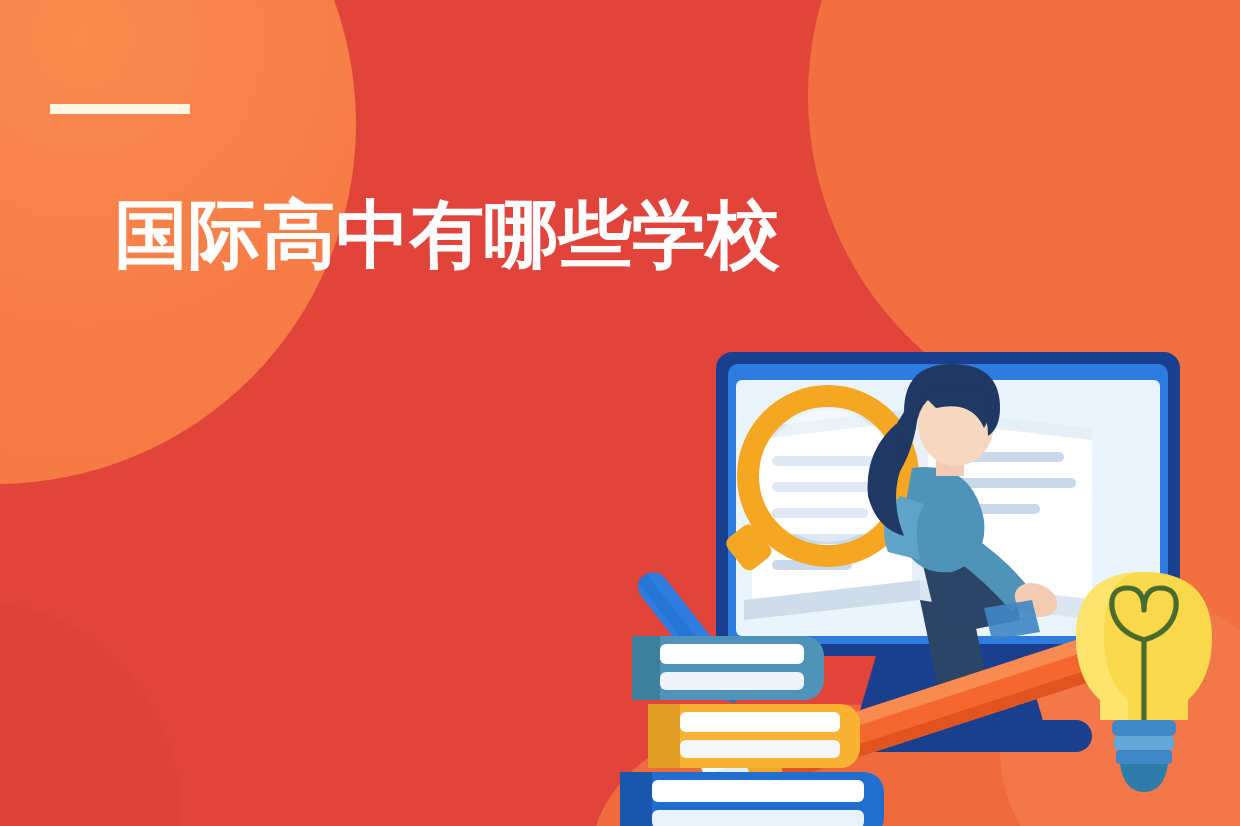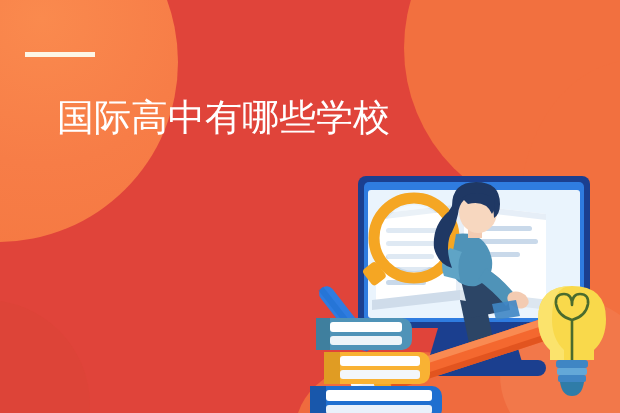--- a/index.html
+++ b/index.html
@@ -74,21 +74,21 @@
     height: 5px;
     background: #fdf6e6;
   }
   #page-title {
     position: absolute;
     left: 57px;
     top: 99px;
     margin: 0;
     font-size: 37px;
     line-height: 1.0;
-    font-weight: normal;
+    font-weight: bold;
     color: #ffffff;
     letter-spacing: 0px;
     white-space: nowrap;
   }
 
   
   #illustration {
     position: absolute;
     left: 310px;
     top: 168px;

